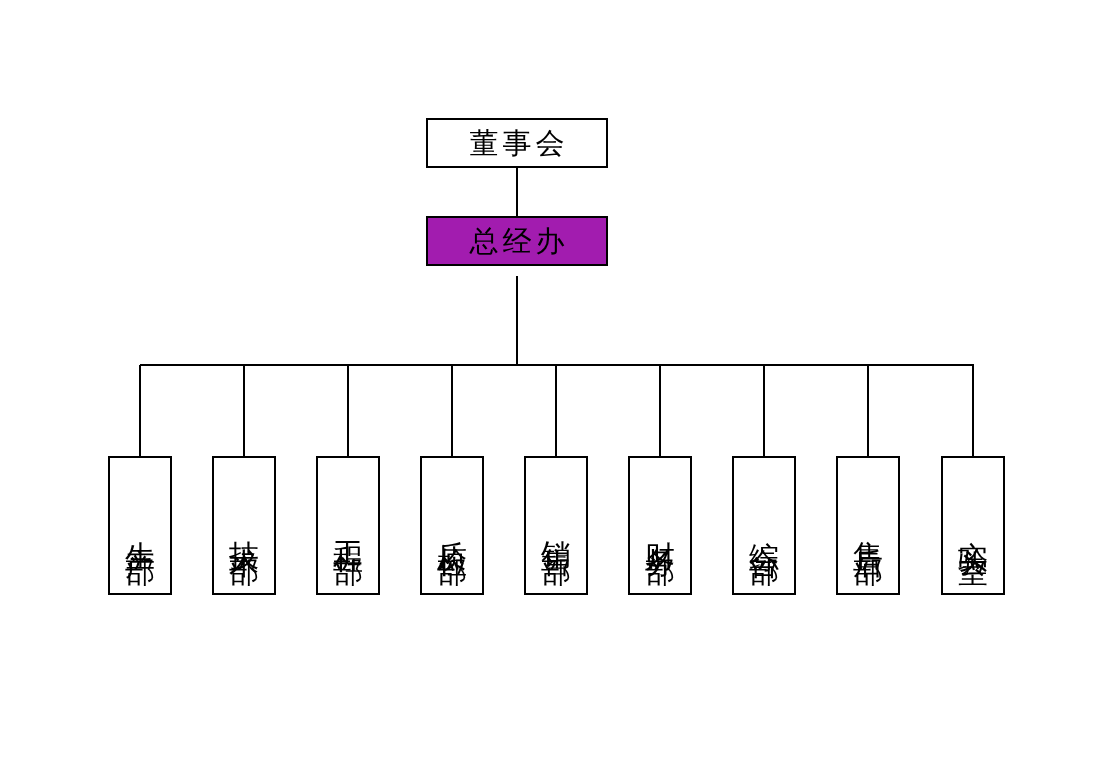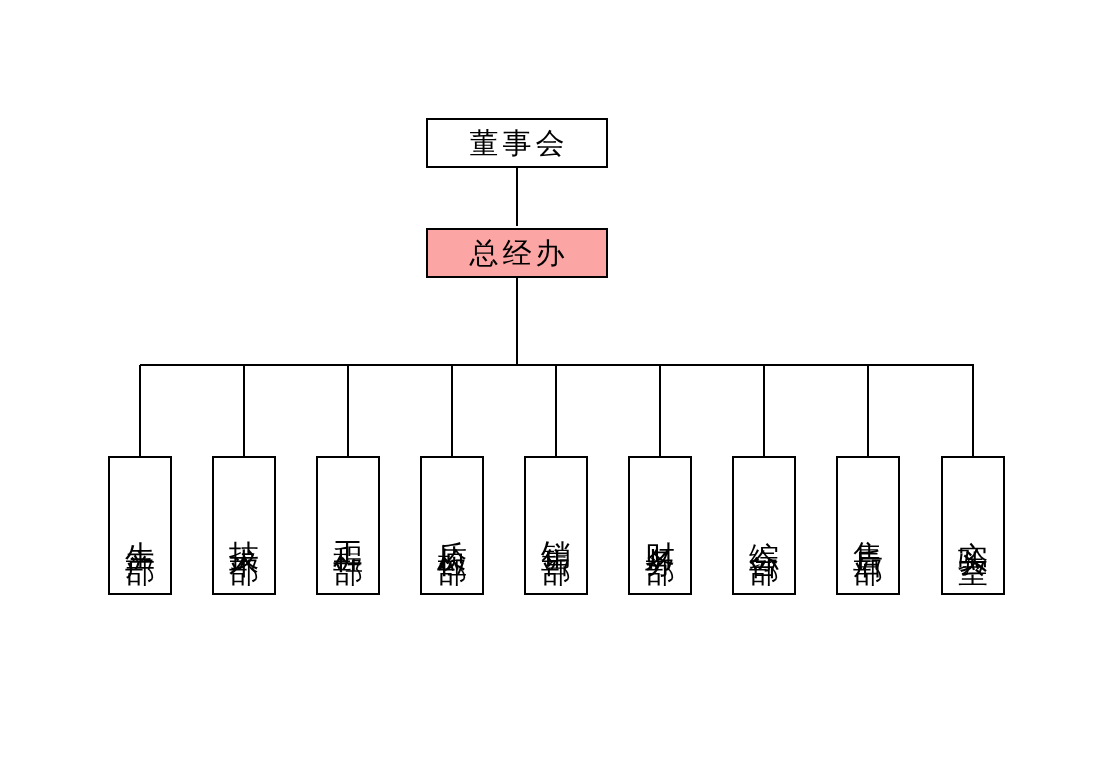--- a/index.html
+++ b/index.html
@@ -66,21 +66,21 @@
 <body>
 
 <div id="chart-canvas" style="--bg: #ffffff;">
 
   <div class="node horizontal" style="left: 426px; top: 118px; width: 182px; height: 50px; border-color: rgb(0, 0, 0); background: rgb(255, 255, 255);">
     <span class="node-label" style="color: rgb(0, 0, 0);">董事会</span>
   </div>
 
   <div class="conn v" style="left: 516px; top: 168px; height: 58px; background: rgb(0, 0, 0);"></div>
 
-  <div class="node horizontal" style="left: 426px; top: 228px; width: 182px; height: 50px; border-color: rgb(0, 0, 0); background: #fca5a5;">
+  <div class="node horizontal" style="left: 426px; top: 216px; width: 182px; height: 50px; border-color: rgb(0, 0, 0); background: #a21caf;">
     <span class="node-label" style="color: rgb(0, 0, 0);">总经办</span>
   </div>
 
   <div class="conn v" style="left: 516px; top: 276px; height: 90px; background: rgb(0, 0, 0);"></div>
 
   <div class="conn h" style="left: 140px; top: 364px; width: 834px; background: rgb(0, 0, 0);"></div>
 
   <div class="conn v" style="left: 139px; top: 365px; height: 91px; background: rgb(0, 0, 0);"></div>
   <div class="conn v" style="left: 243px; top: 365px; height: 91px; background: rgb(0, 0, 0);"></div>
   <div class="conn v" style="left: 347px; top: 365px; height: 91px; background: rgb(0, 0, 0);"></div>

